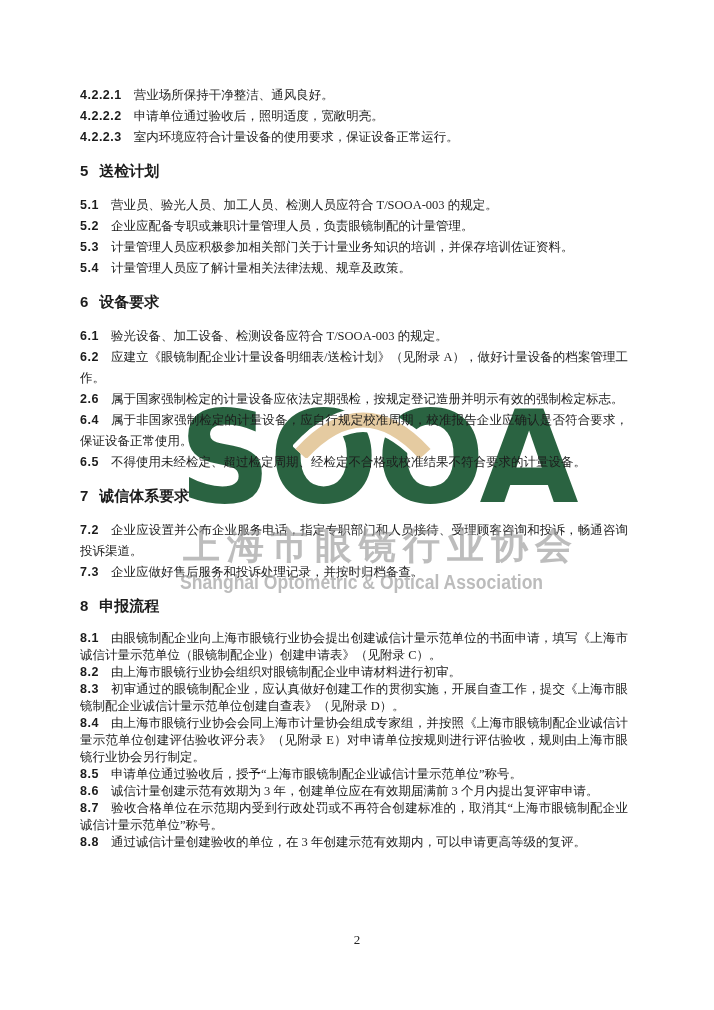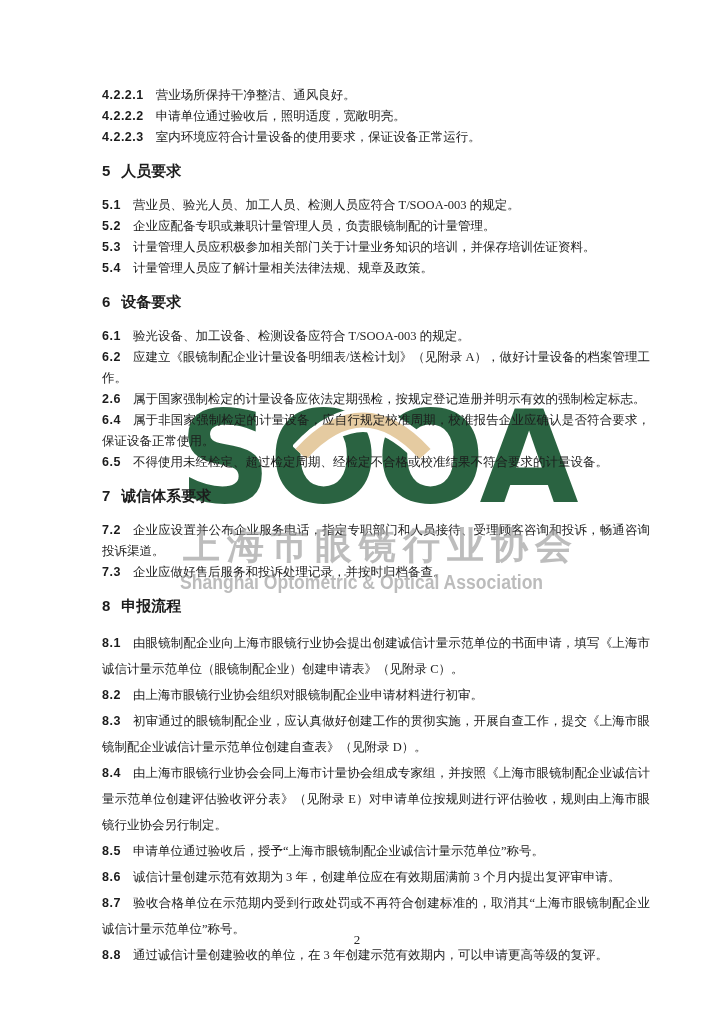--- a/index.html
+++ b/index.html
@@ -9,21 +9,21 @@
     margin:0 auto;
     background:#ffffff;
     overflow:hidden;
     font-family:"Liberation Serif", serif;
     color:#1c1c1c;
   }
 
   
   .content {
     position:absolute;
-    left:102px; top:85px;
+    left:80px; top:85px;
     width:548px;
     font-size:12.5px;
     line-height:21px;
     text-align:justify;
   }
   .clause { margin:0; }
   .clause .num {
     font-family:"Liberation Sans", sans-serif;
     font-weight:bold;
     letter-spacing:0.5px;
@@ -32,21 +32,21 @@
   }
   .sec-heading {
     font-family:"Liberation Sans", sans-serif;
     font-size:15px;
     font-weight:bold;
     margin:12px 0 14px 0;
     line-height:21px;
     text-align:left;
   }
   .sec-heading .num { margin-right:10px; letter-spacing:1px; }
-  .section-8 .clause { line-height:26px; }
+  .section-8 .clause { line-height:17px; }
 
   
   .wm-logo {
     position:absolute; left:179px; top:394px;
     font-family:"DejaVu Sans", sans-serif;
     font-weight:bold;
     font-size:128px; line-height:1;
     letter-spacing:-2px;
     color:#14532d;
     opacity:0.9;
@@ -105,21 +105,21 @@
     <path d="M8,58 Q70,-10 132,58" fill="none" stroke="#e5cba1" stroke-width="15"></path>
   </svg>
 
   <div class="content">
       <div class="section section-cont">
         <p class="clause"><span class="num">4.2.2.1</span><span>营业场所保持干净整洁、通风良好。</span></p>
         <p class="clause"><span class="num">4.2.2.2</span><span>申请单位通过验收后，照明适度，宽敞明亮。</span></p>
         <p class="clause"><span class="num">4.2.2.3</span><span>室内环境应符合计量设备的使用要求，保证设备正常运行。</span></p>
       </div>
       <div class="section section-5">
-        <h2 class="sec-heading"><span class="num">5</span><span>人员要求</span></h2>
+        <h2 class="sec-heading"><span class="num">5</span><span>送检计划</span></h2>
         <p class="clause"><span class="num">5.1</span><span>营业员、验光人员、加工人员、检测人员应符合 T/SOOA-003 的规定。</span></p>
         <p class="clause"><span class="num">5.2</span><span>企业应配备专职或兼职计量管理人员，负责眼镜制配的计量管理。</span></p>
         <p class="clause"><span class="num">5.3</span><span>计量管理人员应积极参加相关部门关于计量业务知识的培训，并保存培训佐证资料。</span></p>
         <p class="clause"><span class="num">5.4</span><span>计量管理人员应了解计量相关法律法规、规章及政策。</span></p>
       </div>
       <div class="section section-6">
         <h2 class="sec-heading"><span class="num">6</span><span>设备要求</span></h2>
         <p class="clause"><span class="num">6.1</span><span>验光设备、加工设备、检测设备应符合 T/SOOA-003 的规定。</span></p>
         <p class="clause"><span class="num">6.2</span><span>应建立《眼镜制配企业计量设备明细表/送检计划》（见附录 A），做好计量设备的档案管理工作。</span></p>
         <p class="clause"><span class="num">2.6</span><span>属于国家强制检定的计量设备应依法定期强检，按规定登记造册并明示有效的强制检定标志。</span></p>

